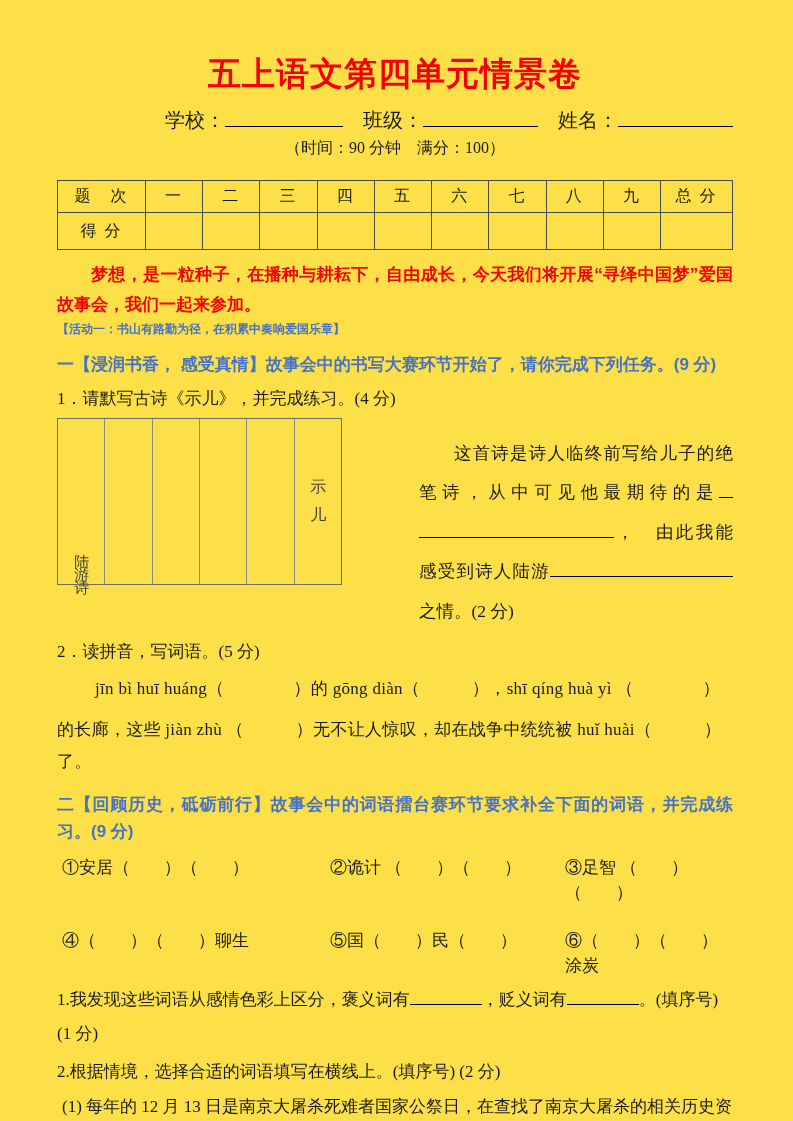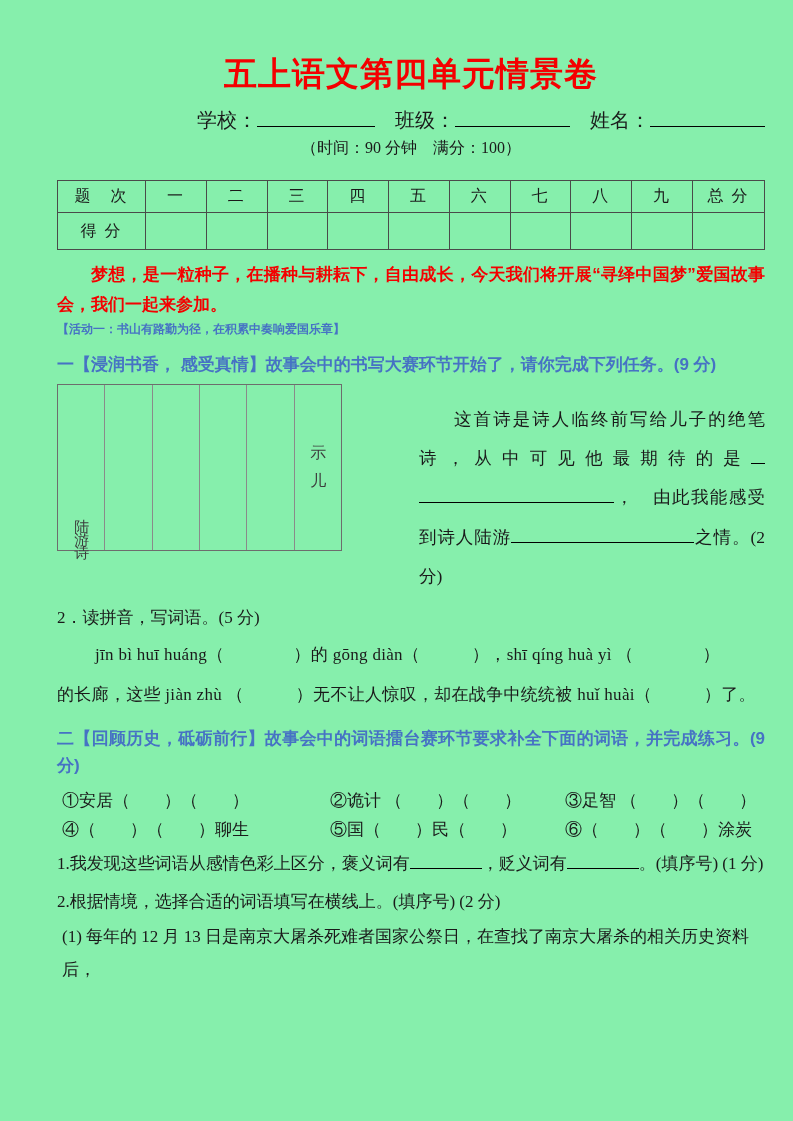--- a/index.html
+++ b/index.html
@@ -6,22 +6,22 @@
     --red:#f40000;
     --blue:#4672c4;
     --ink:#1a1a1a;
   }
   *{margin:0;padding:0;box-sizing:border-box;}
   html,body{background:#ffffff;}
   .page{
     position:relative;
     width:793px;height:1121px;
     margin:0 auto;
-    background:#86efac;
-    padding:52px 28px 0 57px;
+    background:#fde047;
+    padding:52px 60px 0 57px;
     overflow:hidden;
     font-family:"Liberation Serif", serif;
     color:var(--ink);
     font-size:17px;
   }
   .title{
     text-align:center;
     font-family:"Liberation Sans", sans-serif;
     font-weight:bold;
     font-size:33px;
@@ -131,21 +131,21 @@
   }
   .indent38{padding-left:38px;}
   .hang{
     padding-left:5px;
     line-height:1.9;
     margin-top:6px;
   }
   .word-grid{
     display:grid;
     grid-template-columns:268px 235px 1fr;
-    row-gap:4px;
+    row-gap:22px;
     padding-left:5px;
     margin-top:9px;
     line-height:1.5;
   }
   .s2-blanks{margin-top:4px;line-height:2.0;}
 </style>
 </head>
 <body>
 
 <div class="page">
@@ -186,20 +186,21 @@
     </tr>
   </tbody>
     </table>
 
   <p class="red-intro">梦想，是一粒种子，在播种与耕耘下，自由成长，今天我们将开展“寻绎中国梦”爱国故事会，我们一起来参加。</p>
 
   <div class="banner">【活动一：书山有路勤为径，在积累中奏响爱国乐章】</div>
 
   <div class="sec-heading">一【浸润书香， 感受真情】故事会中的书写大赛环节开始了，请你完成下列任务。(9 分)</div>
 
+  <div class="q-line">1．请默写古诗《示儿》，并完成练习。(4 分)</div>
 
   <div class="poem-row">
     <div class="poem-grid">
       <div class="pg-col pg-author">
         <span class="vert">陆游诗</span>
       </div>
       <div class="pg-col"></div>
       <div class="pg-col"></div>
       <div class="pg-col"></div>
       <div class="pg-col"></div>

